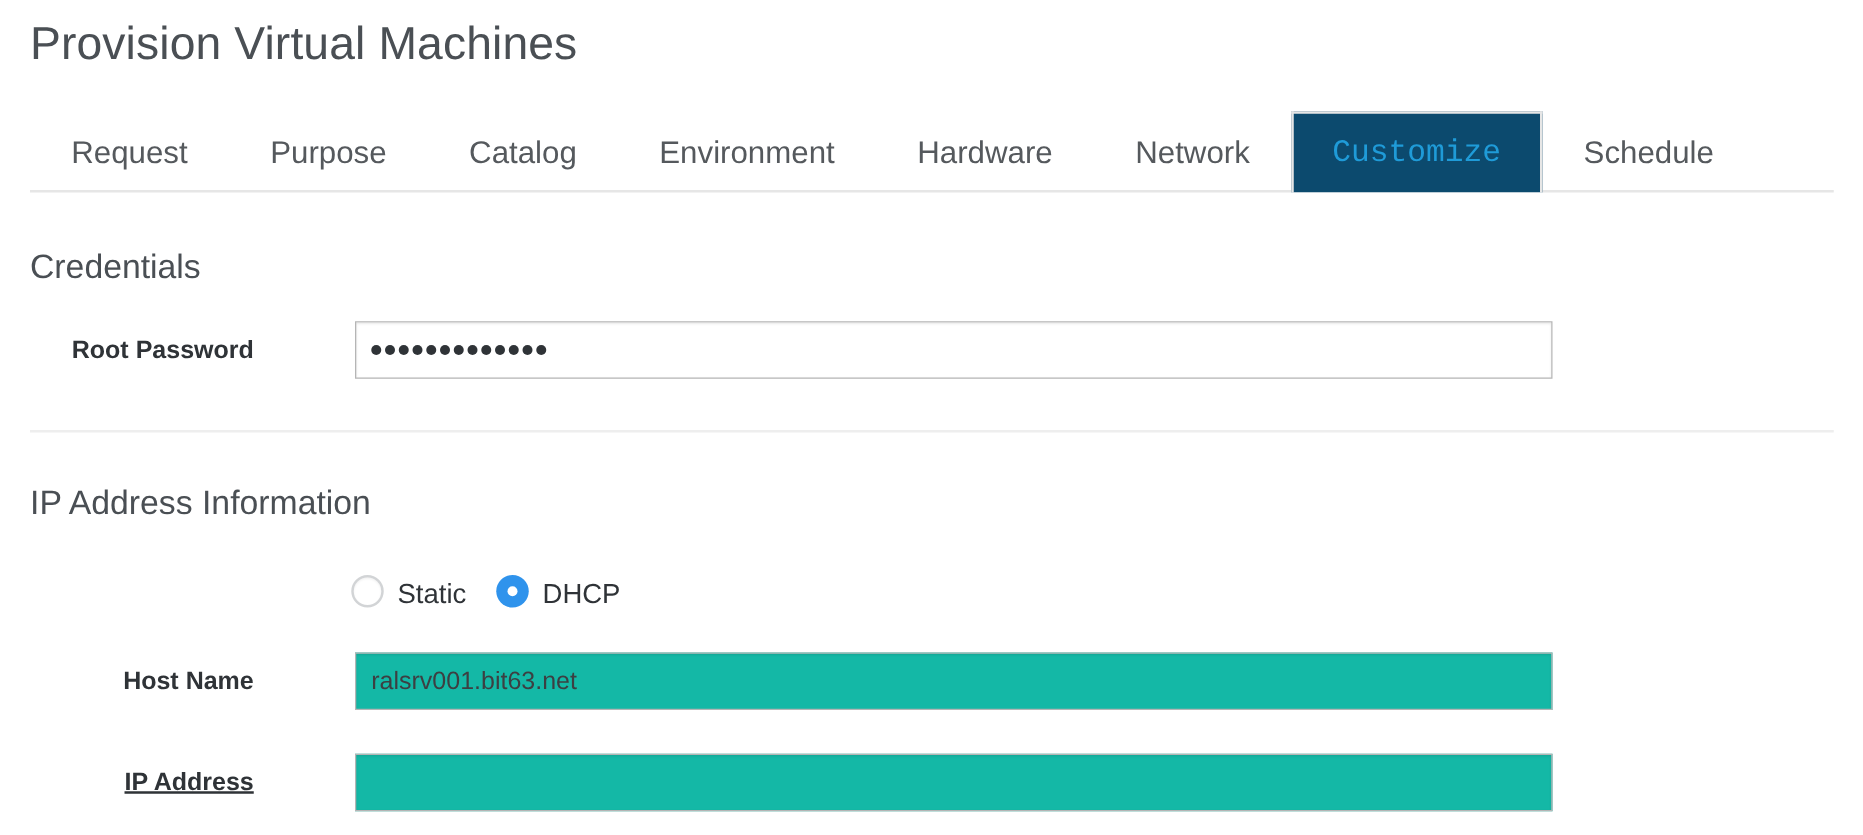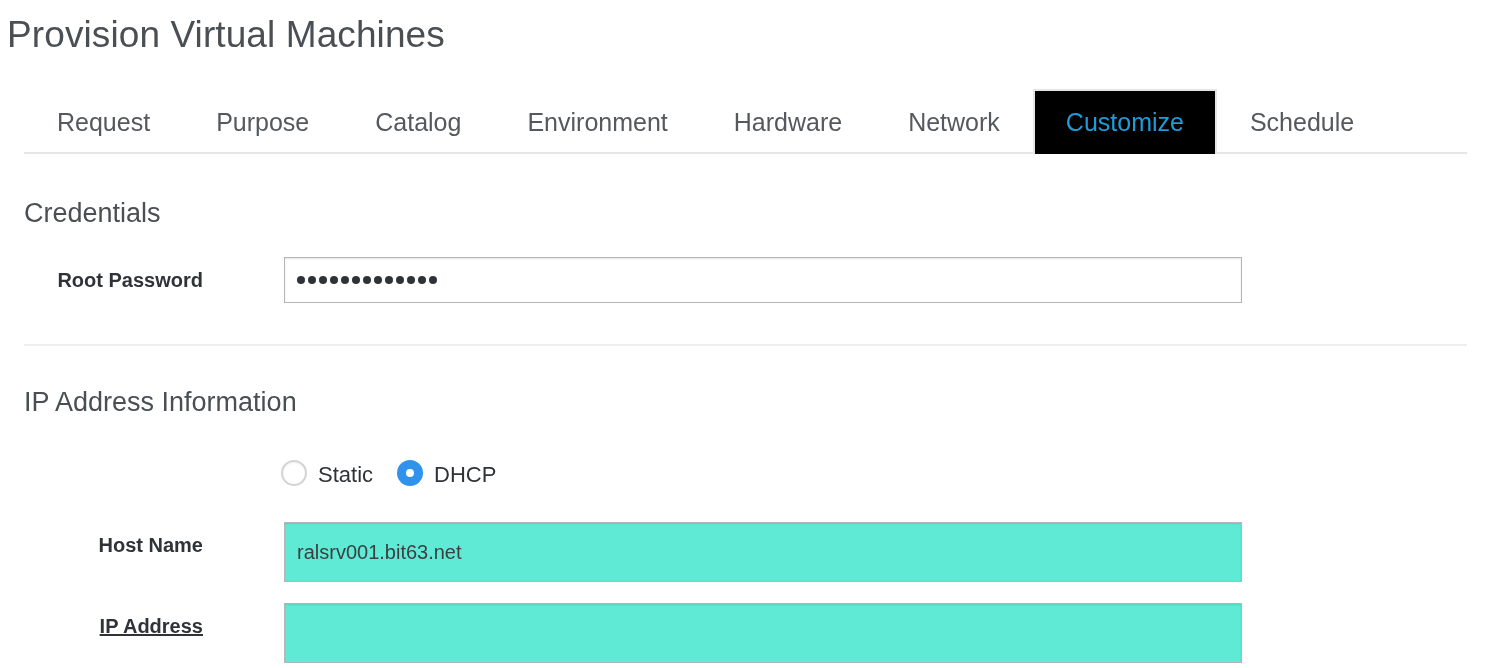--- a/index.html
+++ b/index.html
@@ -13,21 +13,21 @@
     height: 668px;
     overflow: hidden;
     font-family: "Liberation Sans", sans-serif;
     color: #3c3f42;
     -webkit-font-smoothing: antialiased;
   }
 
   
   .page-title {
     position: absolute;
-    left: 7px;
+    left: 24px;
     top: 14px;
     font-size: 37px;
     font-weight: 300;
     letter-spacing: 0.1px;
     color: #4a4f54;
     line-height: 1.15;
     white-space: nowrap;
   }
 
   
@@ -66,24 +66,25 @@
     color: #55595d;
     white-space: nowrap;
     cursor: pointer;
     background: transparent;
     border: 2px solid transparent;
     border-bottom: none;
     line-height: 1;
   }
   .tab.active {
     color: #1f9bd8;
-    background: #000000;
+    background: #0c4a6e;
     border-color: #e6e6e6;
     border-bottom: none;
     z-index: 3;
+    font-family: Liberation Mono, monospace;
   }
   .tab.active::after {
     content: "";
     position: absolute;
     left: -2px;
     right: -2px;
     bottom: -2px;
     height: 2px;
     background: #ffffff;
   }
@@ -140,22 +141,22 @@
   #row-root-password .field-label { width: 203px; }
   #row-address-mode  .field-label { width: 203px; }
   #row-host-name     .field-label { width: 203px; }
   #row-ip-address    .field-label { width: 203px; text-decoration: underline; }
 
   .text-input {
     position: absolute;
     left: 284px;
     top: 0;
     width: 958px;
-    height: 60px;
-    background: #5eead4;
+    height: 46px;
+    background: #14b8a6;
     border: 1px solid #b5b5b5;
     box-shadow: inset 0 1px 2px rgba(0,0,0,0.10);
     font-family: "Liberation Sans", sans-serif;
     font-size: 20px;
     color: #3c3f42;
     padding: 12px 12px;
     outline: none;
   }
   .text-input::placeholder { color: #adadad; }
 

